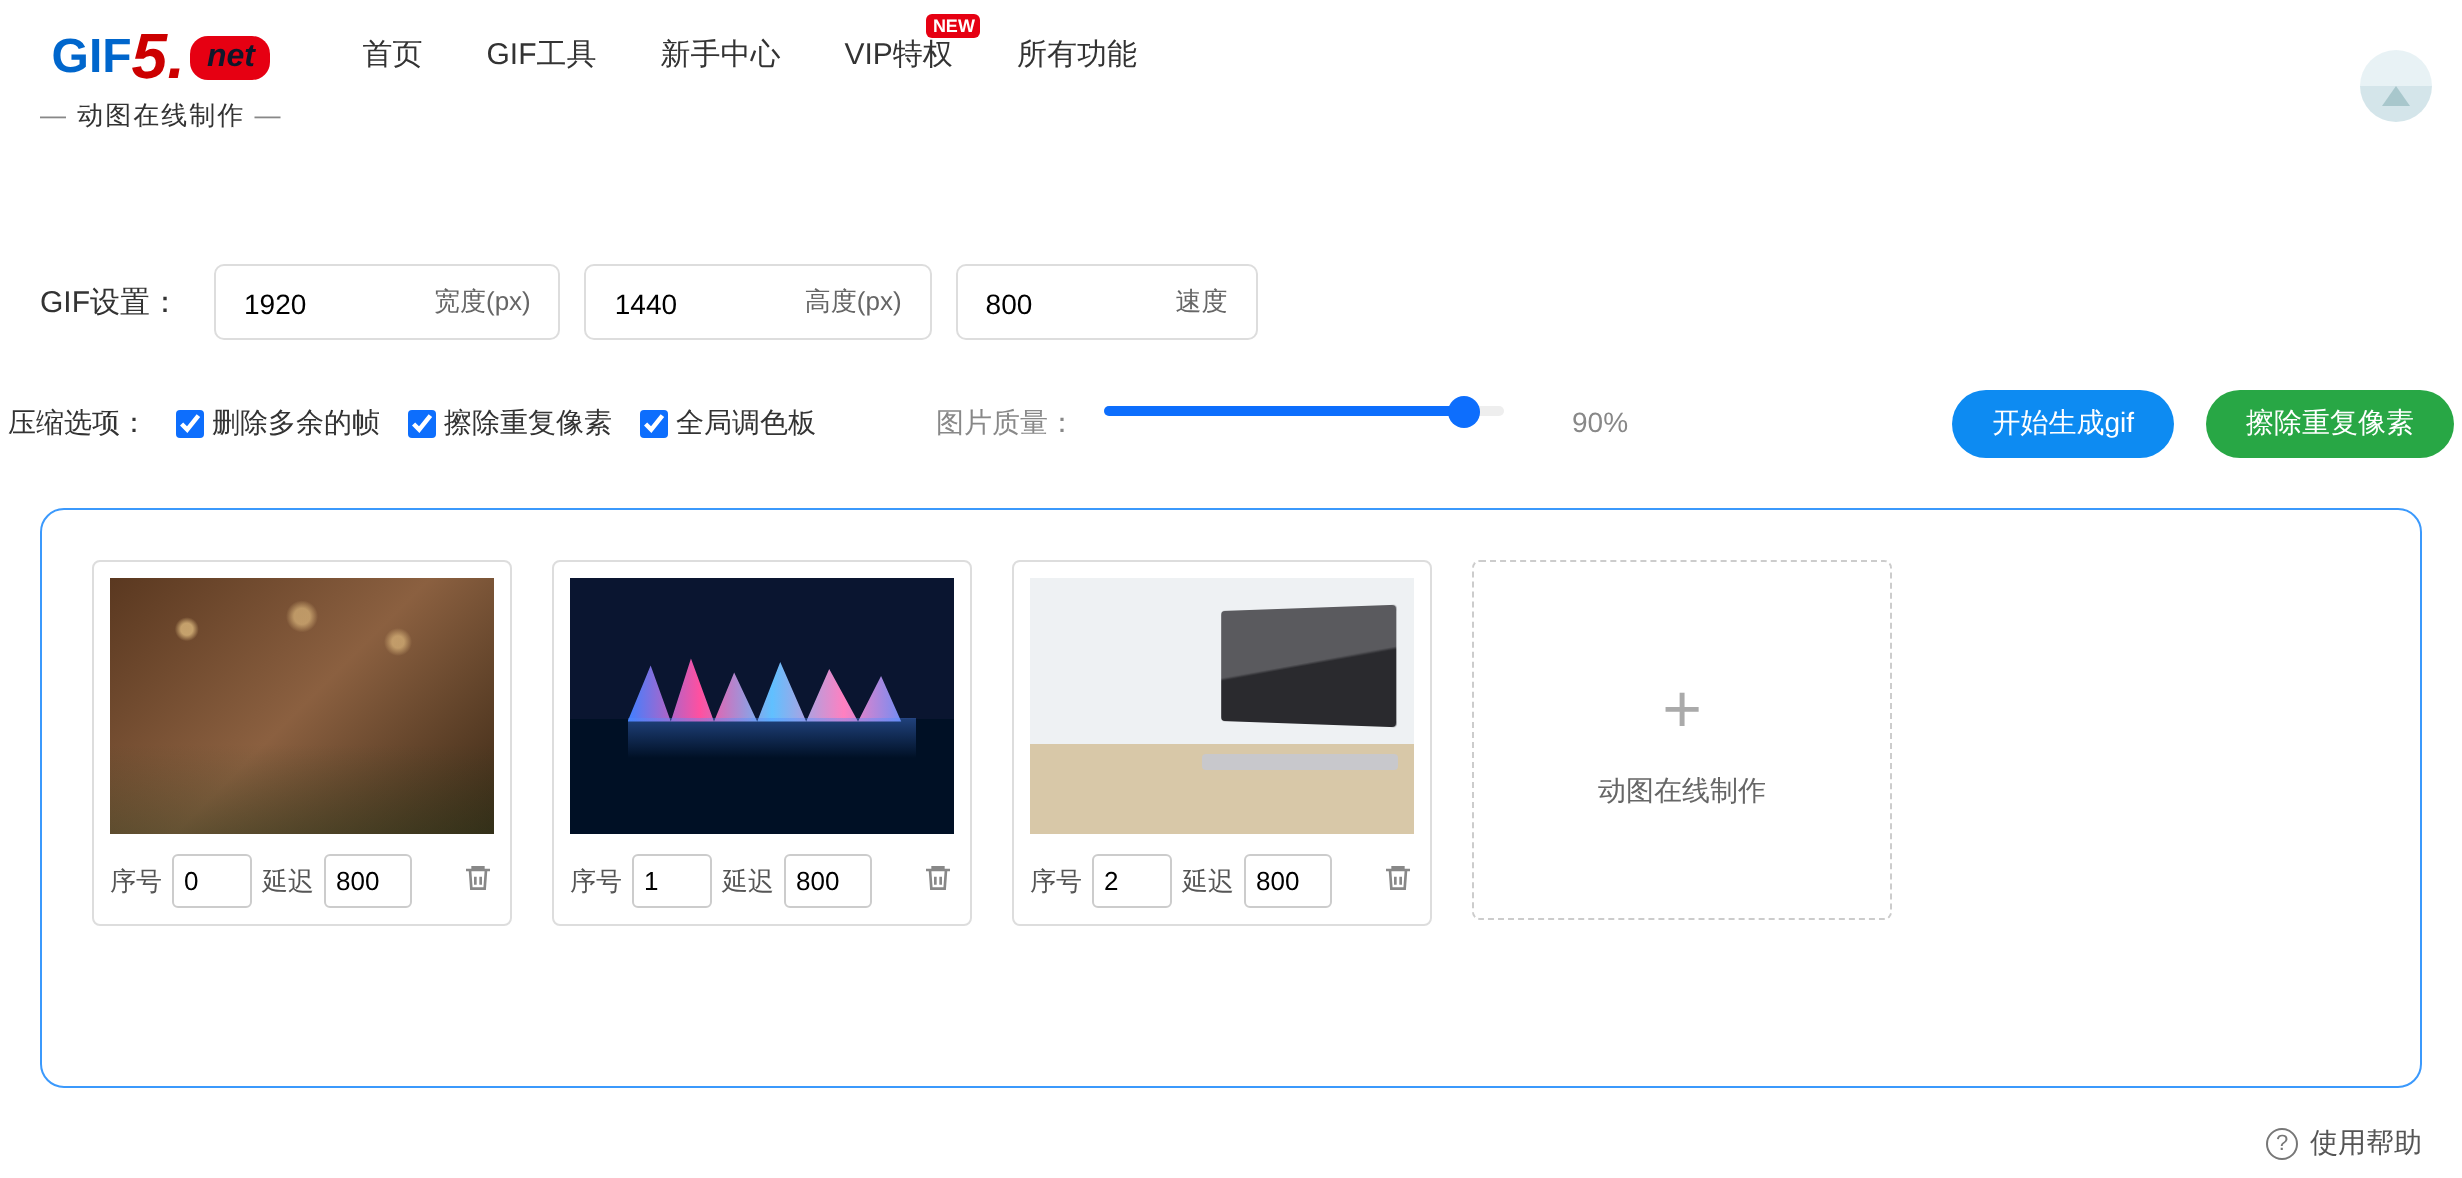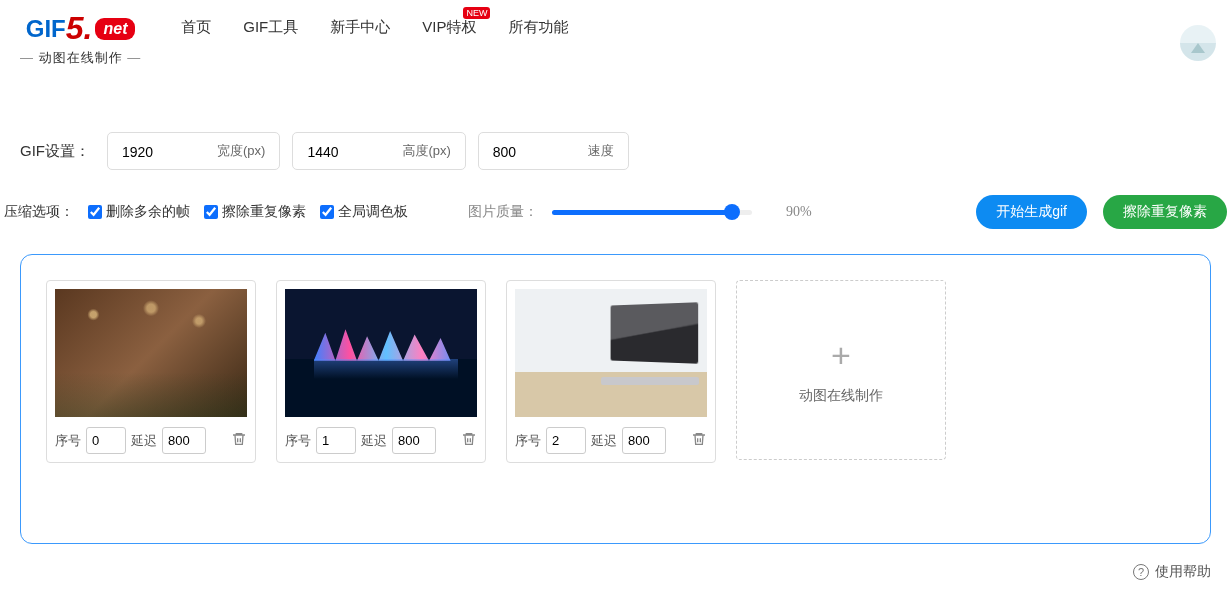--- a/index.html
+++ b/index.html
@@ -3,41 +3,41 @@
   <meta charset="utf-8">
   <style>
     * { margin: 0; padding: 0; box-sizing: border-box; }
     body { font-family: "Microsoft YaHei", Arial, sans-serif; background: #fff; font-size: 14px; color: #333; }
     .container { width: 1231px; min-height: 589px; position: relative; }
     .header { display: flex; align-items: flex-start; padding: 10px 20px 0 20px; }
     .logo { display: flex; flex-direction: column; align-items: center; margin-right: 40px; }
     .logo-main { display: flex; align-items: center; font-weight: bold; }
     .logo-gif { font-size: 24px; color: #0066cc; font-weight: 900; }
     .logo-5 { font-size: 32px; color: #c00; font-style: italic; font-weight: 900; }
-    .logo-net { background: #e60012; color: #ffffff; padding: 2px 8px; border-radius: 9px; font-size: 16px; font-style: italic; margin-left: 3px; }
+    .logo-net { background: #e60012; color: #0f172a; padding: 2px 8px; border-radius: 9px; font-size: 16px; font-style: italic; margin-left: 3px; }
     .logo-sub { font-size: 13px; color: #333; margin-top: 2px; letter-spacing: 1px; }
     .logo-sub::before, .logo-sub::after { content: " — "; color: #888; }
     .nav { display: flex; align-items: center; gap: 32px; margin-top: 8px; position: relative; }
     .nav-item { color: #333; cursor: pointer; font-size: 15px; position: relative; }
-    .new-badge { position: absolute; top: -11px; right: -14px; background: #e60012; color: #fff; font-size: 9px; padding: 1px 3px; border-radius: 3px; font-weight: normal; }
+    .new-badge { position: absolute; top: -11px; right: -14px; background: #e60012; color: #fff; font-size: 9px; padding: 1px 3px; border-radius: 3px; font-weight: bold; }
     .toast { position: absolute; top: 50px; left: 50%; transform: translateX(-50%); background: #000; color: #fff; padding: 13px 280px; font-size: 14px; border-radius: 3px; z-index: 10; white-space: nowrap;}
     .toast b { font-weight: bold; }
     .avatar-corner { position: absolute; top: 25px; right: 15px; width: 36px; height: 36px; border-radius: 50%; background: linear-gradient(180deg, #e8f2f5 50%, #d4e5ea 50%); display: flex; align-items: center; justify-content: center; overflow: hidden; }
     .avatar-corner::after { content: ""; position: absolute; bottom: 8px; width: 14px; height: 10px; background: #a8c7cc; clip-path: polygon(50% 0, 100% 100%, 0 100%); }
     .settings-row { display: flex; align-items: center; padding: 15px 20px; margin-top: 50px; gap: 12px; }
     .settings-label { font-size: 15px; margin-right: 5px; }
     .input-group { display: flex; align-items: flex-end; border: 1px solid #ddd; border-radius: 5px; padding: 9px 14px; }
     .input-group input { border: none; outline: none; width: 95px; font-size: 14px; }
     .input-group .unit { color: #666; font-size: 13px; }
     .controls-row { display: flex; align-items: center; padding: 10px 4px; gap: 10px; }
     .compress-label { font-size: 14px; margin-right: 4px; }
     .checkbox-group { display: flex; align-items: center; gap: 14px; }
     .cb-item { display: flex; align-items: center; gap: 4px; font-size: 14px; }
     .cb-item input[type="checkbox"] { width: 14px; height: 14px; accent-color: #0d6efd; }
-    .quality-section { display: flex; align-items: center; margin-left: 50px; gap: 14px; font-family: Liberation Serif, serif; }
+    .quality-section { display: flex; margin-left: 50px; gap: 14px; }
     .quality-label { color: #888; font-size: 14px; }
     .slider-track { width: 200px; height: 5px; background: #eee; border-radius: 3px; position: relative; }
     .slider-fill { position: absolute; left: 0; top: 0; height: 100%; width: 90%; background: #0d6efd; border-radius: 3px; }
     .slider-thumb { position: absolute; left: 90%; top: 50%; transform: translate(-50%, -50%); width: 16px; height: 16px; background: #0d6efd; border-radius: 50%; }
     .quality-value { color: #888; font-size: 14px; margin-left: 20px;}
     .action-buttons { display: flex; gap: 16px; margin-left: auto; align-items: center; }
     .btn { padding: 8px 20px; border: none; border-radius: 18px; color: #fff; font-size: 14px; cursor: pointer; }
     .btn-blue { background: #0d8bf2; }
     .btn-green { background: #28a745; }
     .btn-red { background: #f36969; }

